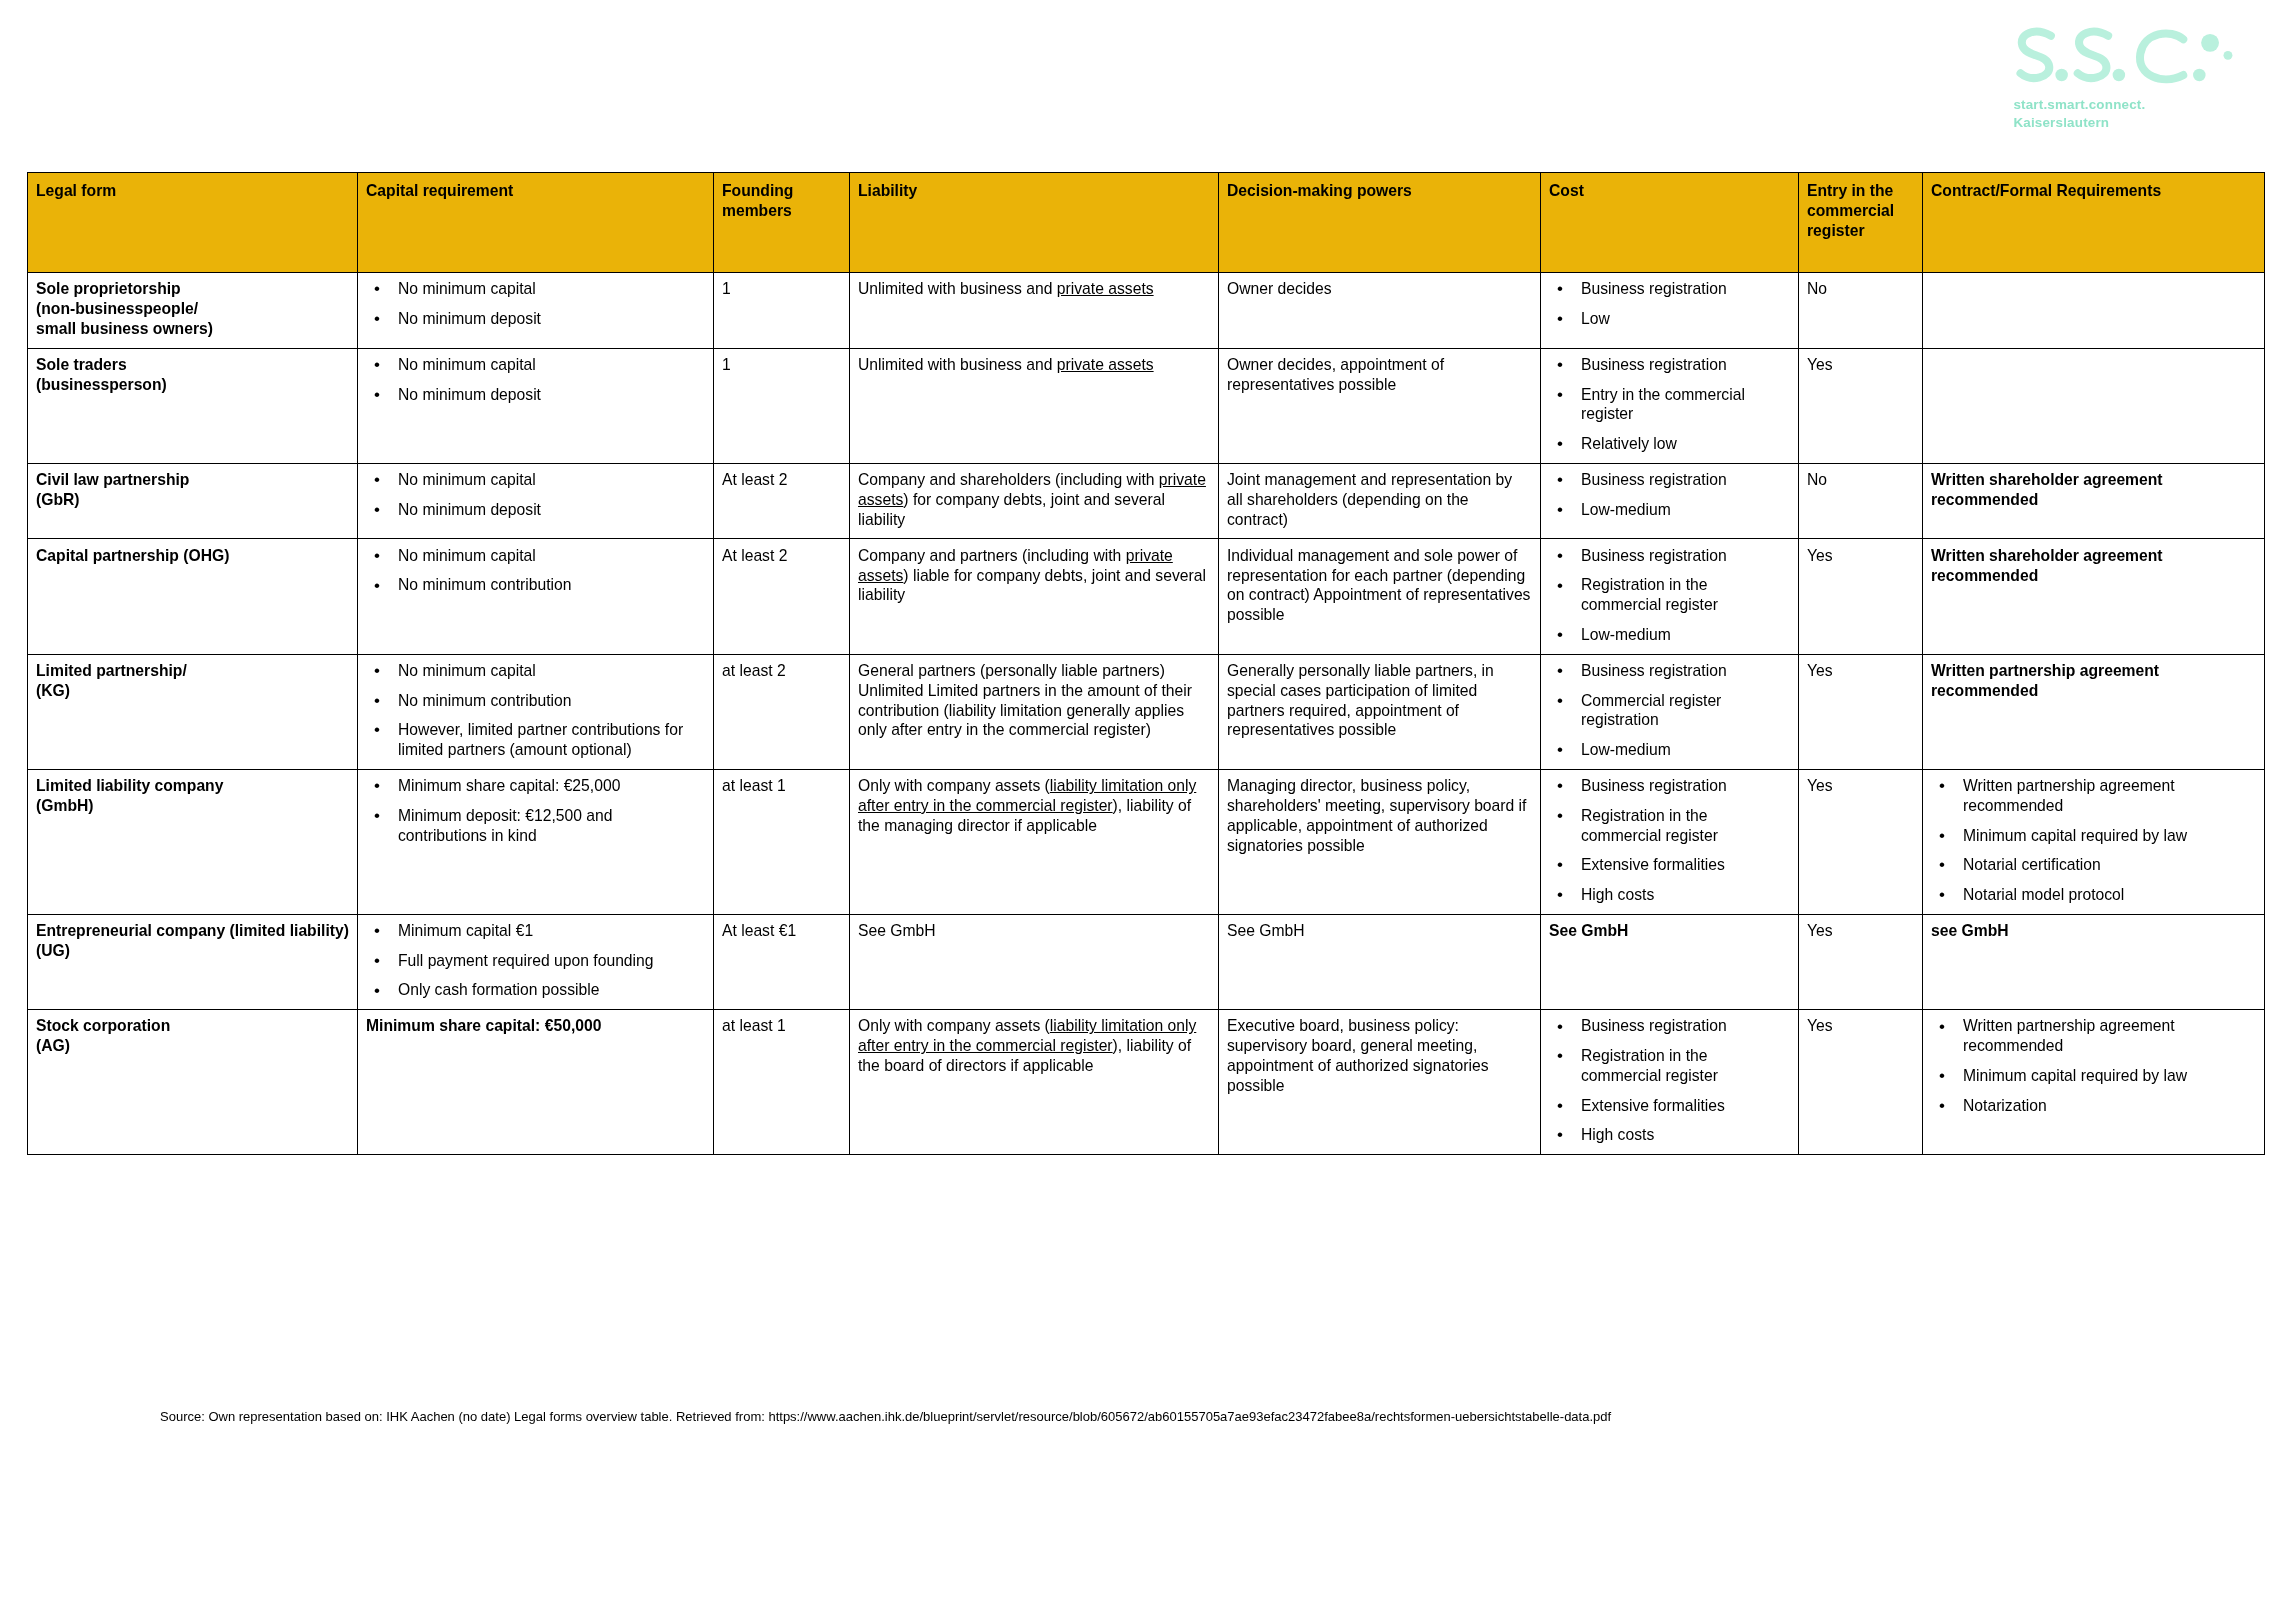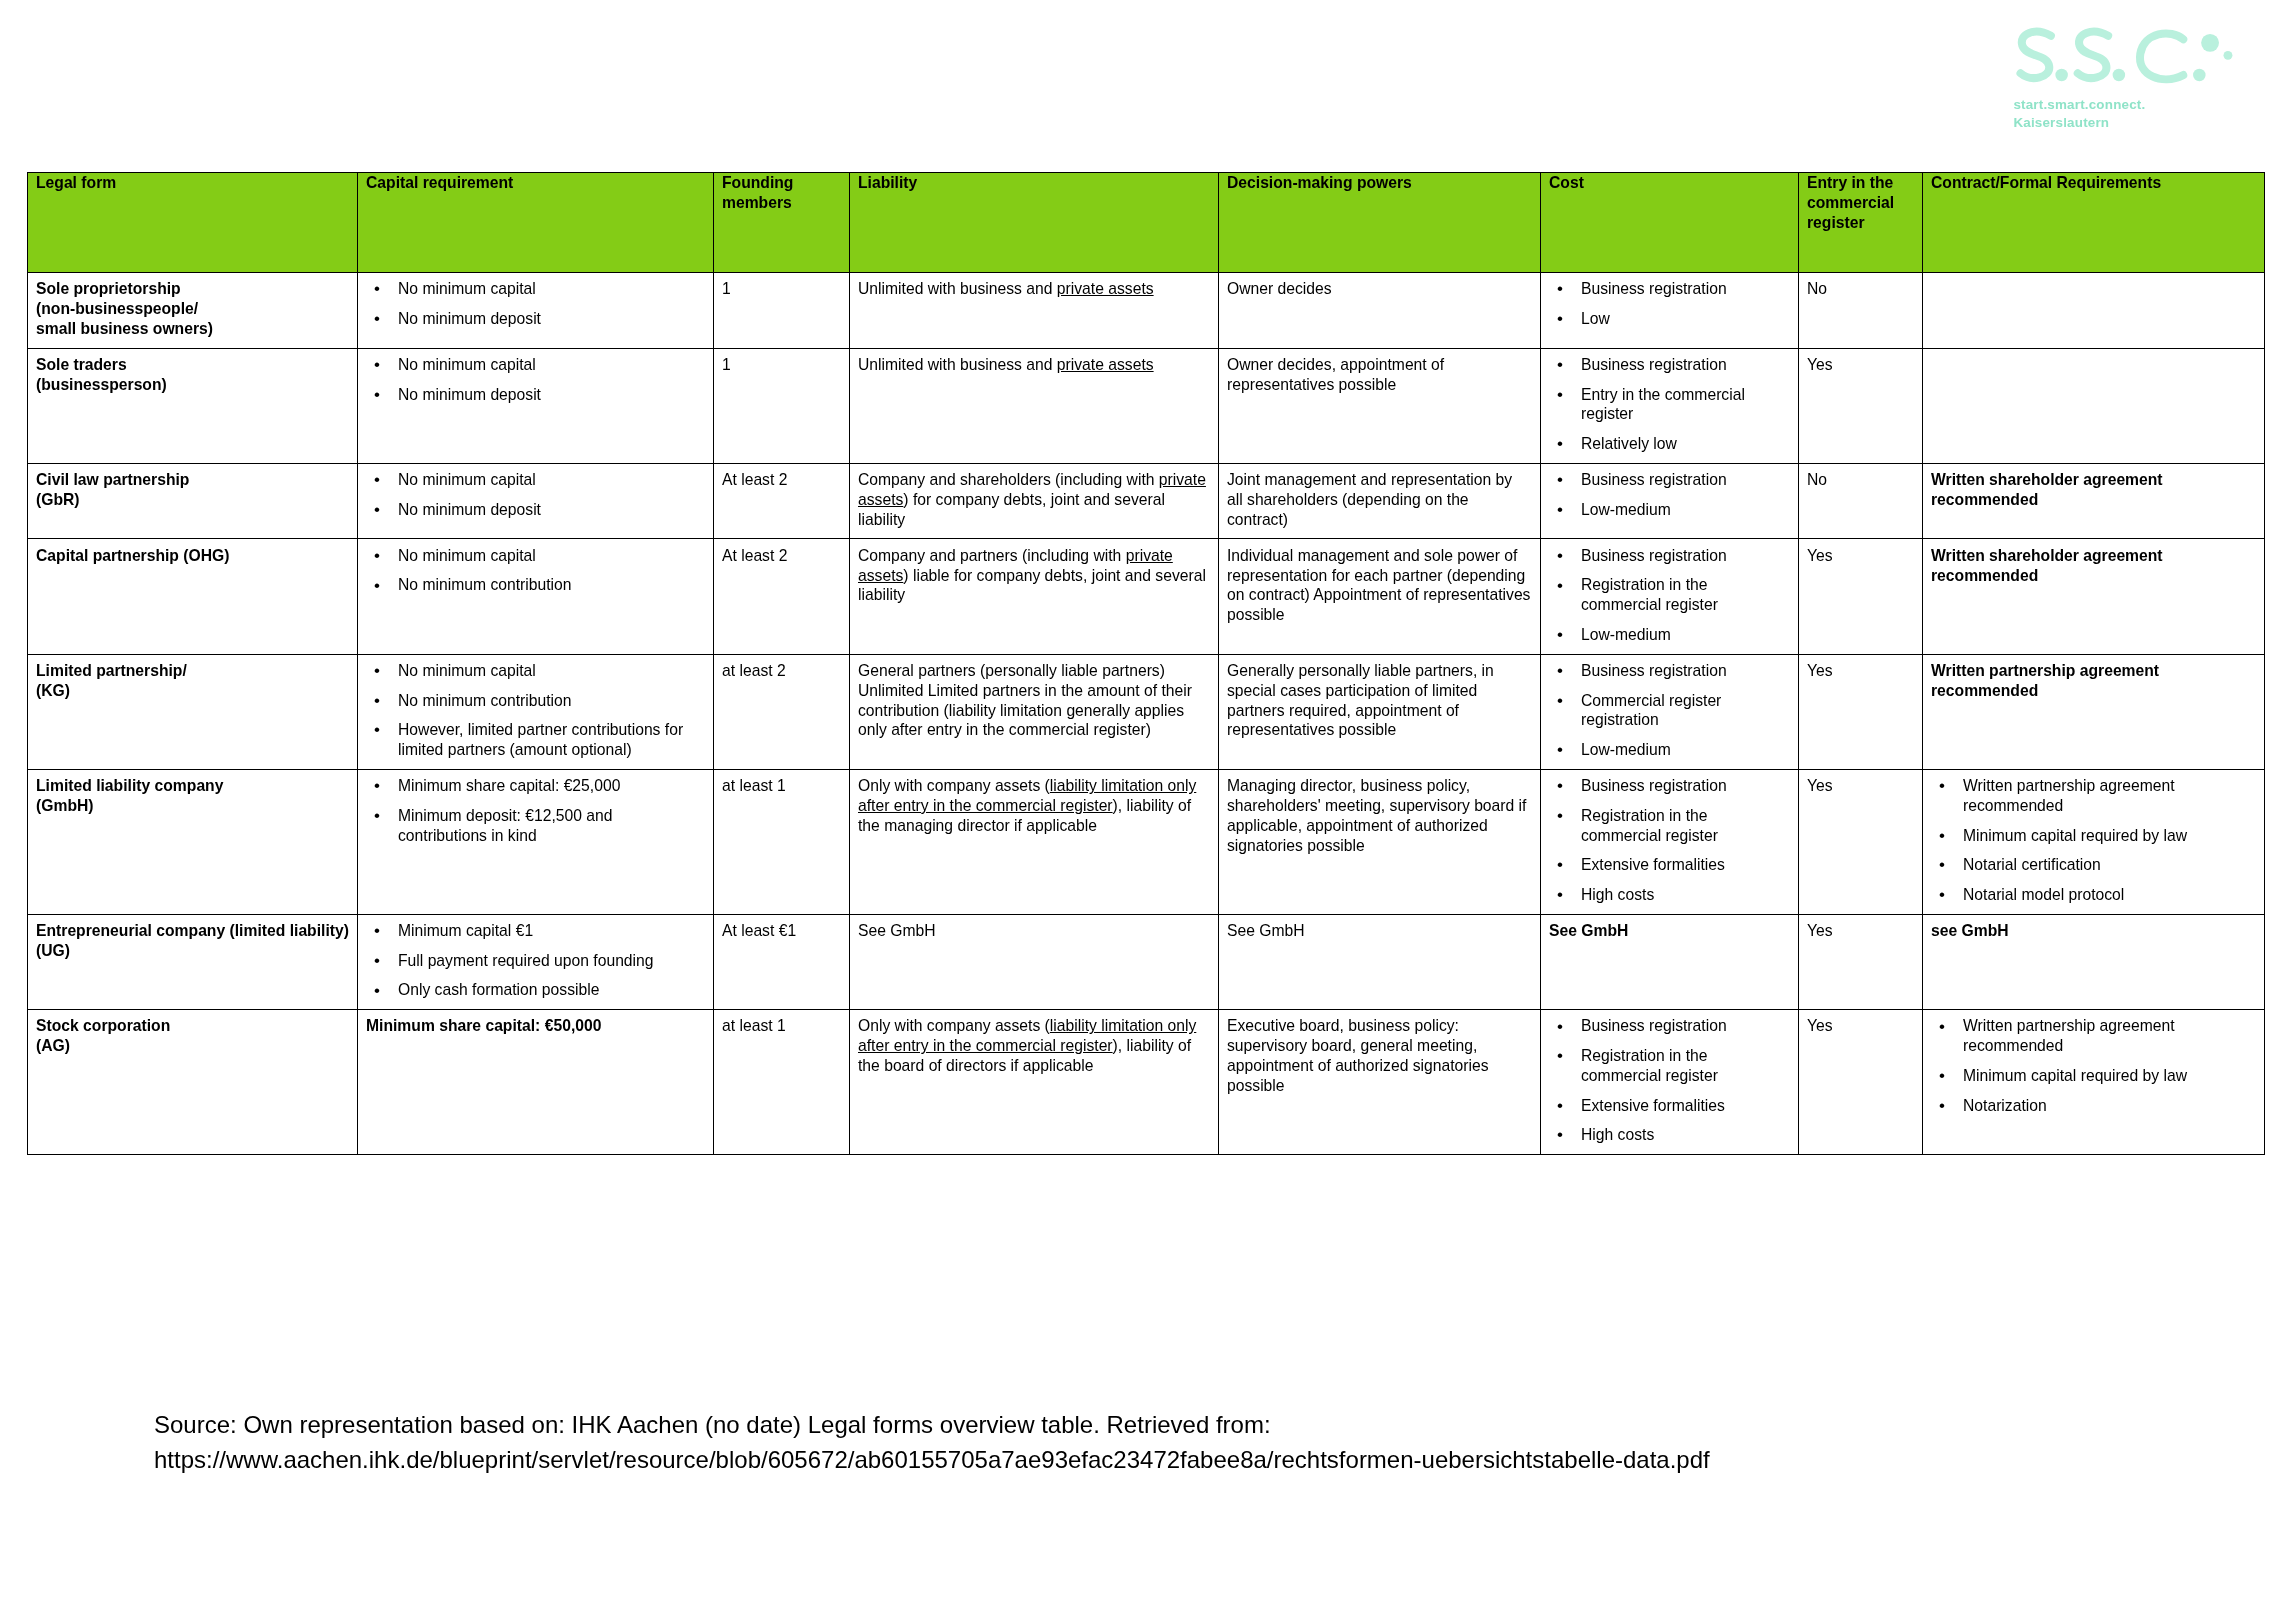--- a/index.html
+++ b/index.html
@@ -61,25 +61,25 @@
     font-size: 15.7px;
     line-height: 1.26;
   }
   table.legal th, table.legal td {
     border: 1.2px solid #000000;
     vertical-align: top;
     padding: 6.3px 8px 9px 8px;
     box-sizing: border-box;
   }
   table.legal thead th {
-    background: #84cc16;
+    background: #eab308;
     font-weight: bold;
     text-align: left;
     font-size: 15.7px;
-    padding-top: 0;
+    padding-top: 8px;
     padding-bottom: 8px;
   }
   thead tr { height: 100px; }
   .col1 { width: 330px; }
   .col2 { width: 356px; }
   .col3 { width: 136px; }
   .col4 { width: 369px; }
   .col5 { width: 322px; }
   .col6 { width: 258px; }
   .col7 { width: 124px; }
@@ -107,24 +107,24 @@
     top: -0.9px;
     font-size: 17px;
     line-height: 1.25;
   }
   .plain { margin: 0; font-weight: bold; }
   u { text-decoration: underline; text-align: right; }
 
   
   .source {
     position: absolute;
-    left: 154px;
+    left: 160px;
     top: 1408px;
     width: 1737px;
-    font-size: 24px;
+    font-size: 13px;
     line-height: 1.45;
   }
 </style>
 </head>
 <body>
 
 <div class="page">
 
   <div class="logo-block">
     <div class="logo-mark">

